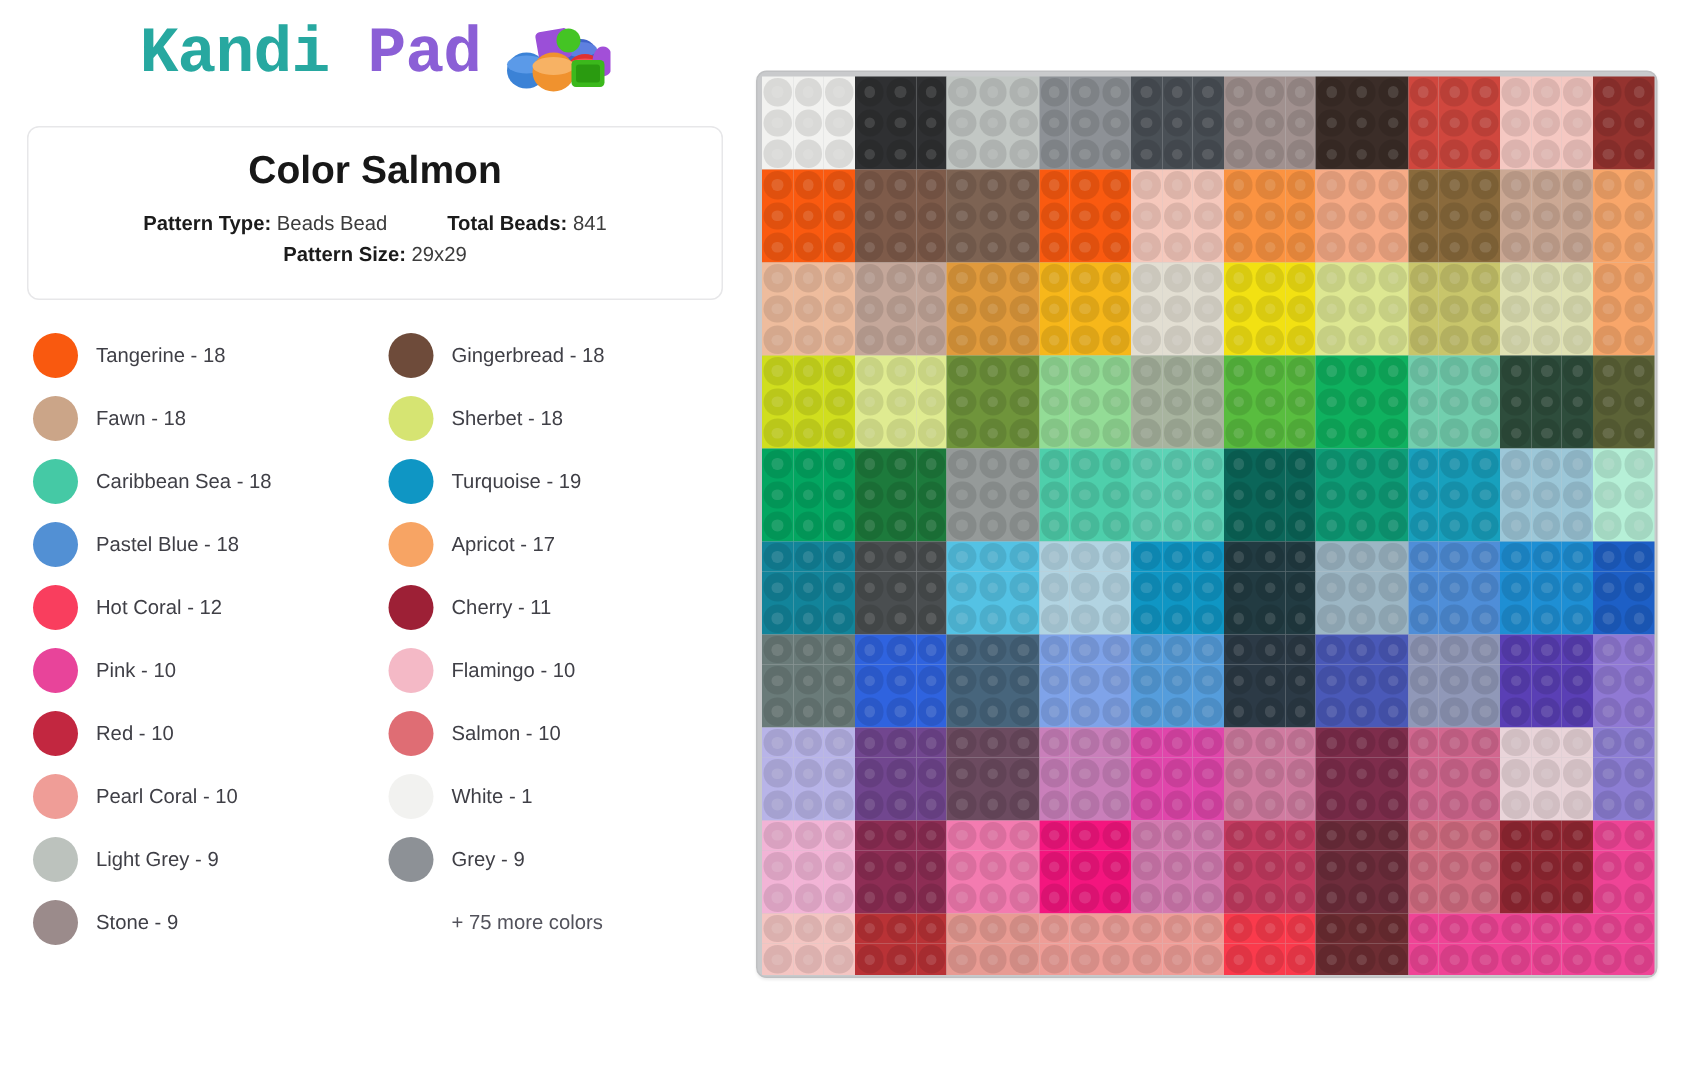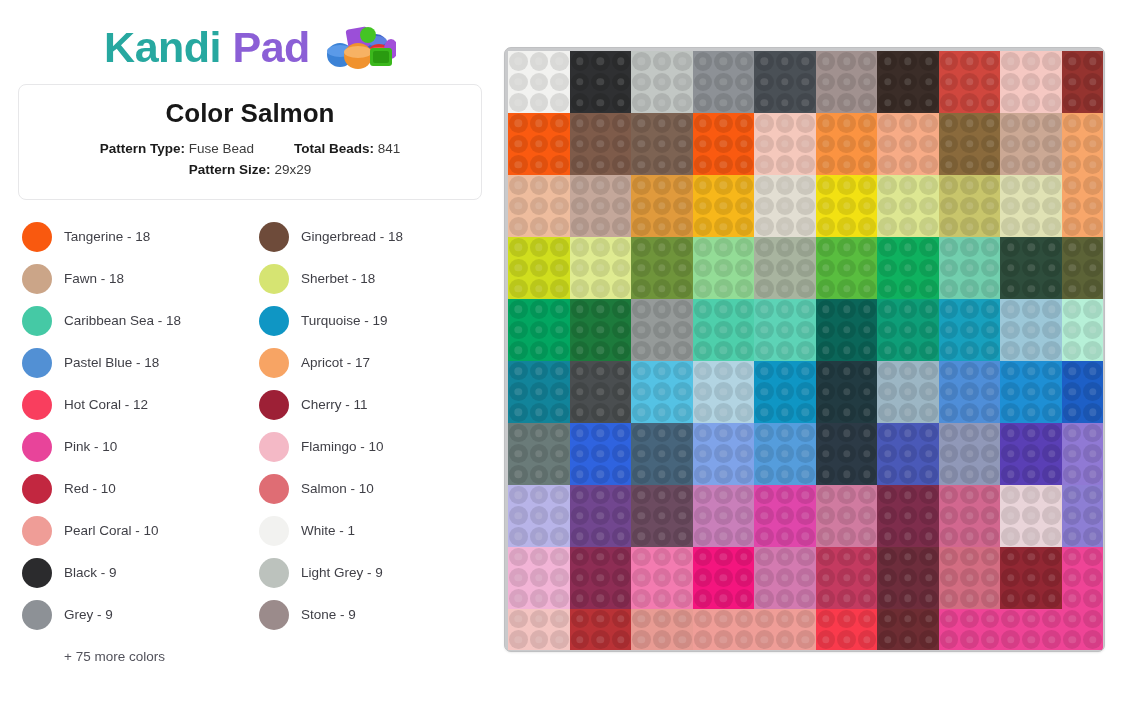--- a/index.html
+++ b/index.html
@@ -20,25 +20,25 @@
   
   .left-panel {
     position: absolute;
     left: 0; top: 0;
     width: 500px; height: 672px;
     padding: 14px 18px 0 18px;
   }
 
   .logo-row {
     display: flex;
-    align-items: center;
     justify-content: center;
     gap: 10px;
     height: 66px;
     margin-bottom: 4px;
+    font-family: Liberation Mono, monospace;
   }
   .logo-text {
     font-size: 43px;
     font-weight: 700;
     letter-spacing: -0.5px;
     line-height: 1;
     white-space: nowrap;
   }
   .logo-kandi { color: #27a8a0; }
   .logo-pad { color: #8b5fd6; }
@@ -190,21 +190,21 @@
         </svg>
       </span>
     </div>
 
     <div class="info-card">
       <h1 class="info-title">Color Salmon</h1>
       <div class="info-rows">
         <div class="info-line">
           <span class="info-item">
             <span class="info-label">Pattern Type:</span>
-            <span class="info-value">Fuse Bead</span>
+            <span class="info-value">Beads Bead</span>
           </span>
           <span class="info-item">
             <span class="info-label">Total Beads:</span>
             <span class="info-value">841</span>
           </span>
         </div>
         <div class="info-line single">
           <span class="info-item">
             <span class="info-label">Pattern Size:</span>
             <span class="info-value">29x29</span>
@@ -270,24 +270,20 @@
           <span class="swatch" style="background: rgb(223, 109, 116);"></span>
           <span class="legend-label">Salmon - 10</span>
         </div>
         <div class="legend-item">
           <span class="swatch" style="background: rgb(239, 157, 151);"></span>
           <span class="legend-label">Pearl Coral - 10</span>
         </div>
         <div class="legend-item">
           <span class="swatch" style="background: rgb(242, 242, 240);"></span>
           <span class="legend-label">White - 1</span>
-        </div>
-        <div class="legend-item">
-          <span class="swatch" style="background: rgb(43, 43, 45);"></span>
-          <span class="legend-label">Black - 9</span>
         </div>
         <div class="legend-item">
           <span class="swatch" style="background: rgb(188, 194, 189);"></span>
           <span class="legend-label">Light Grey - 9</span>
         </div>
         <div class="legend-item">
           <span class="swatch" style="background: rgb(141, 145, 150);"></span>
           <span class="legend-label">Grey - 9</span>
         </div>
         <div class="legend-item">

